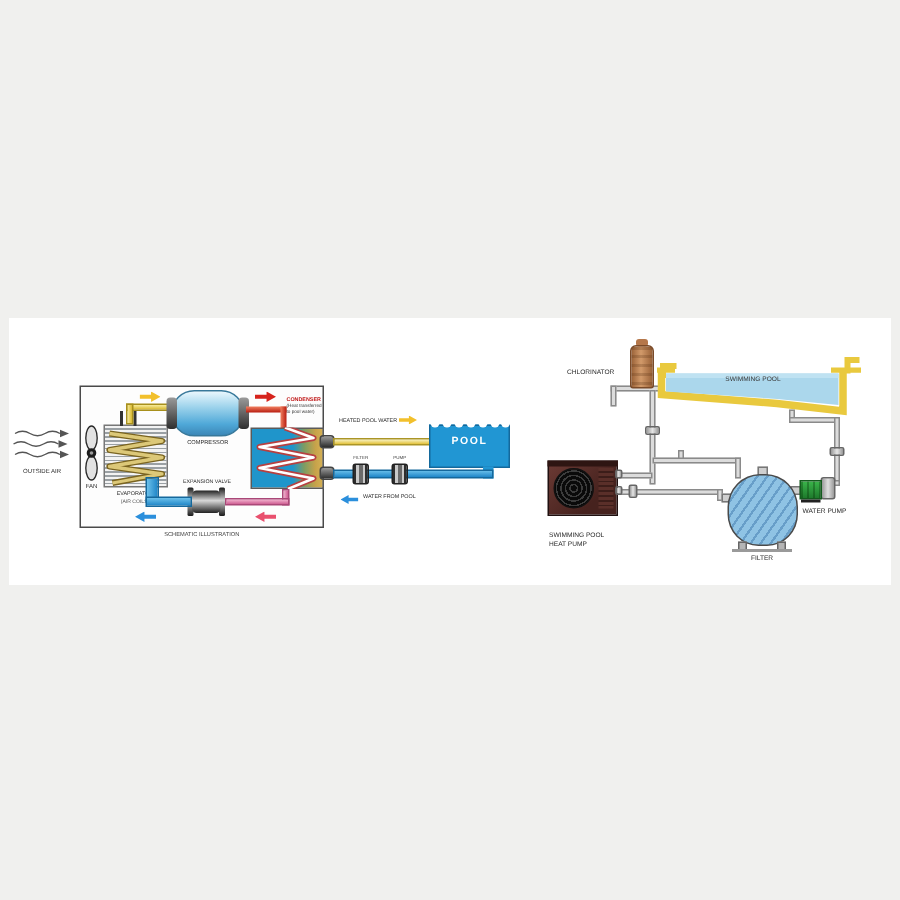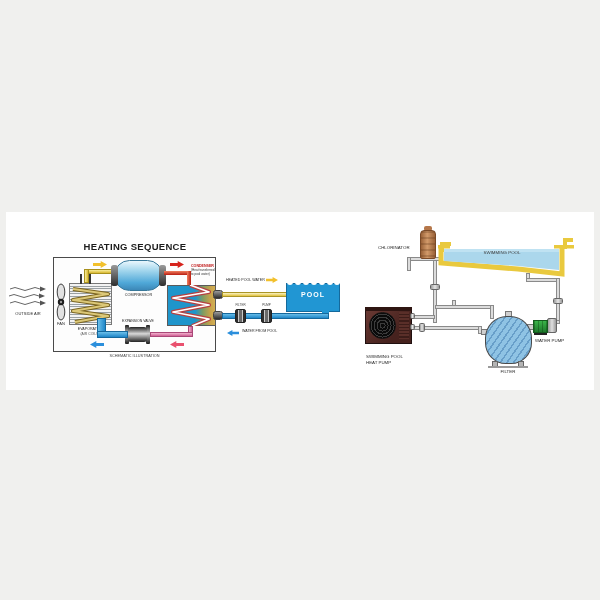--- a/index.html
+++ b/index.html
@@ -19,21 +19,20 @@
   .union{position:absolute;border-radius:2px;border:0.5px solid #222;box-sizing:border-box;
          background:linear-gradient(90deg,#2e2e2e 0 18%,#c9c9c9 18% 34%,#6a6a6a 34% 66%,#c9c9c9 66% 82%,#2e2e2e 82% 100%);}
   .cap{position:absolute;border-radius:2.5px;background:linear-gradient(180deg,#9a9a9a,#2e2e2e);}
 </style>
 </head>
 <body>
 
 <div id="stage">
   <div id="panel"></div>
 
-  <div class="lbl ctr" style="left:53px;top:241px;width:164px;font-size:9.5px;font-weight:bold;color:#1c1c1c;letter-spacing:0.3px;">HEATING SEQUENCE</div>
 
   <div class="abs" style="left:53px;top:257px;width:163px;height:95px;border:1px solid #4a4a4a;background:#fdfdfd;box-sizing:border-box;"></div>
 
   <svg class="abs" style="left:8px;top:284px;" width="42" height="26" viewBox="0 0 42 26">
     <g stroke="#555" stroke-width="0.9" fill="none">
       <path d="M2,5 Q7,2 12,5 T22,5 T32,5"></path>
       <path d="M1,12 Q6,9 11,12 T21,12 T31,12"></path>
       <path d="M2,19 Q7,16 12,19 T22,19 T32,19"></path>
     </g>
     <g fill="#555">

